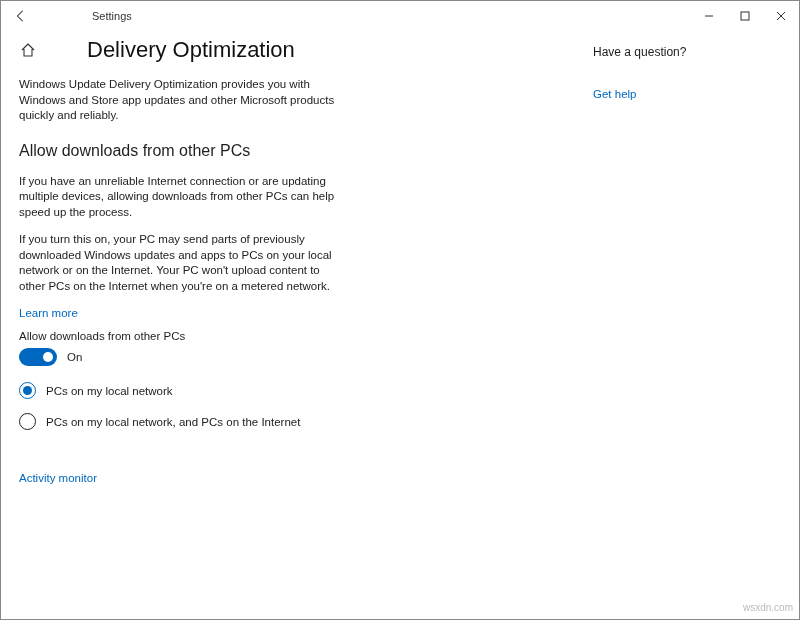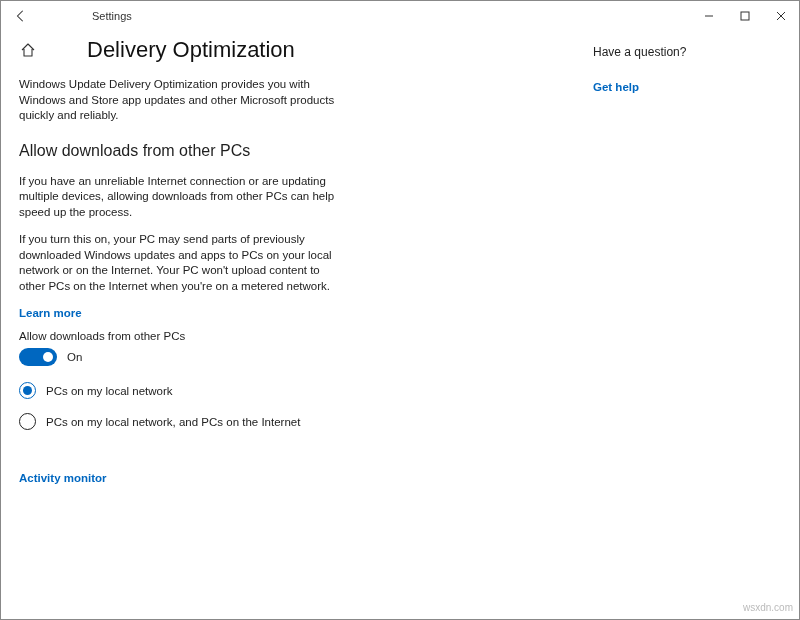--- a/index.html
+++ b/index.html
@@ -78,21 +78,21 @@
     font-weight: 400;
     margin-bottom: 14px;
   }
   .para {
     font-size: 11.5px;
     line-height: 1.35;
     max-width: 330px;
     color: #222;
     margin-bottom: 12px;
   }
-  .link { color: #0067c0; cursor: pointer; font-size: 11.5px; font-weight: bold; }
+  .link { color: #0067c0; cursor: pointer; font-size: 11.5px; }
   .link.block { display: inline-block; }
   .toggle-label {
     font-size: 11.5px;
     margin-top: 10px;
     margin-bottom: 6px;
   }
   .toggle-row {
     display: flex; align-items: center;
     margin-bottom: 16px;
   }
@@ -136,21 +136,21 @@
   .highlight-box {
     border: 2.5px solid #e21a1a;
     padding: 4px 6px;
     display: inline-block;
     margin-top: 10px;
     margin-bottom: 8px;
   }
   .side-title {
     font-size: 12px;
     color: #222;
-    margin-bottom: 21px;
+    margin-bottom: 28px;
   }
   .activity-link { margin-top: 14px; display: inline-block; }
   .watermark {
     position: absolute;
     bottom: 6px; right: 6px;
     font-size: 10px;
     color: #bbb;
   }
 </style>
 </head>

